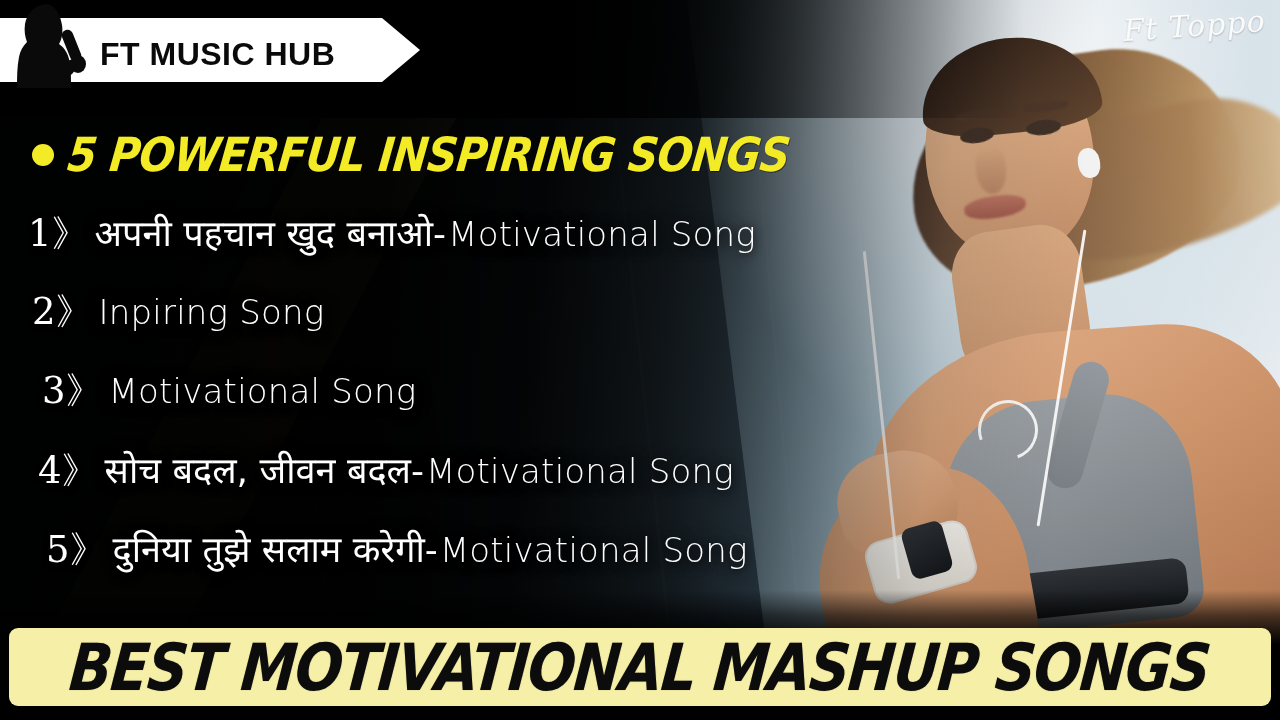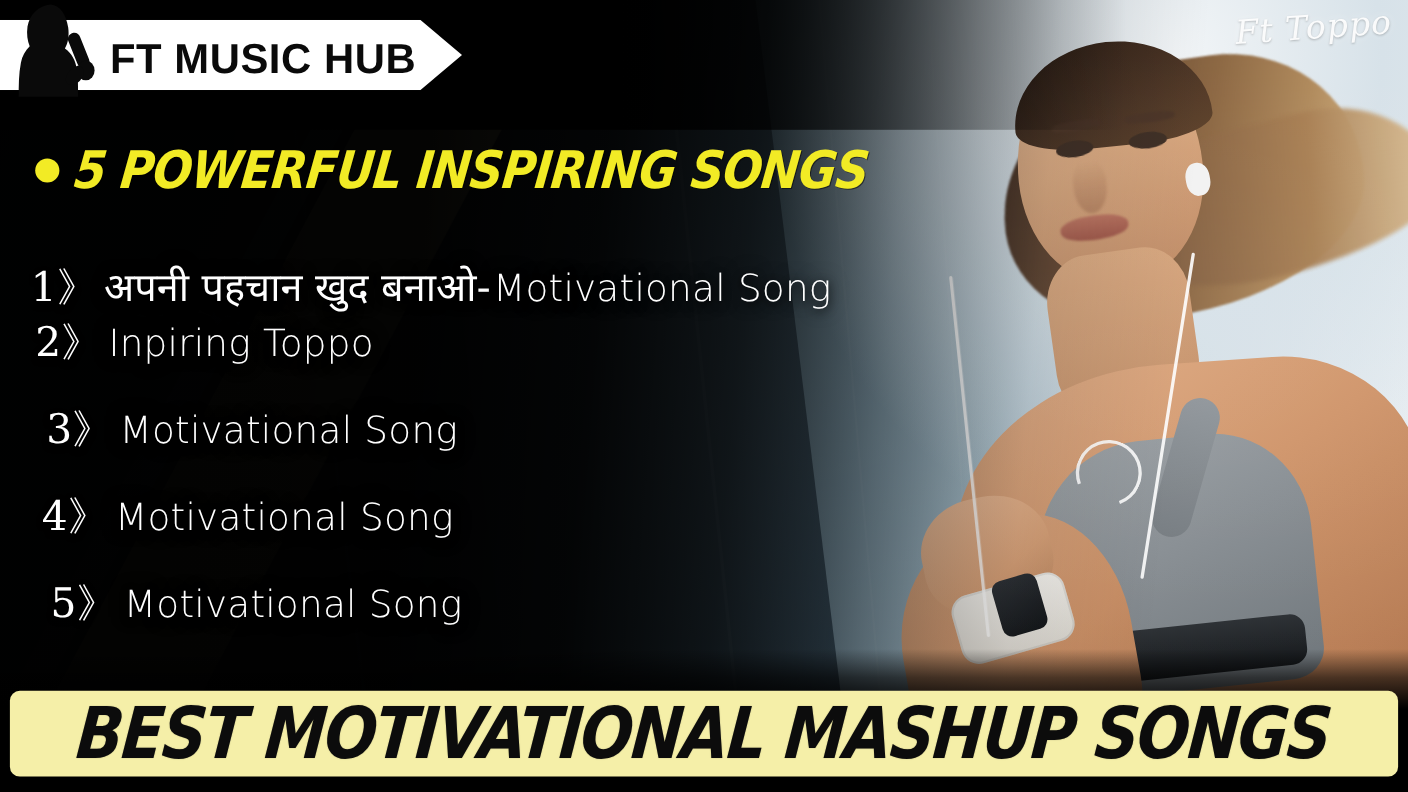--- a/index.html
+++ b/index.html
@@ -208,21 +208,21 @@
     position:absolute; left:0; top:0; width:420px; height:64px;
     background:#ffffff;
     clip-path:polygon(0 0, 382px 0, 420px 50%, 382px 100%, 0 100%);
   }
   .logo-sil{
     position:absolute; left:8px; top:-16px; width:96px; height:90px;
   }
   .logo-text{
     position:absolute; left:100px; top:0; height:72px;
     display:flex; align-items:center;
-    font-size:38px; font-weight:bold; letter-spacing:.5px;
+    font-size:32px; font-weight:bold; letter-spacing:.5px;
     color:#0a0a0a; font-family:"Liberation Sans", sans-serif;
   }
 
   
   .watermark{
     position:absolute; right:14px; top:8px;
     font-family:"DejaVu Serif", serif;
     font-style:italic; font-size:30px; color:rgba(255,255,255,.92);
     letter-spacing:1px;
     text-shadow:0 0 10px rgba(255,255,255,.45), 0 1px 2px rgba(0,0,0,.25);
@@ -262,21 +262,20 @@
     font-family:"DejaVu Serif", serif;
     font-size:37px; color:#ffffff; font-weight:500;
     margin-right:6px;
     text-shadow:0 2px 6px rgba(0,0,0,.85);
   }
   .song-hi{
     font-family:"DejaVu Sans", sans-serif;
     font-size:36px; color:#ffffff; font-weight:normal;
     text-shadow:0 2px 7px rgba(0,0,0,.9), 0 0 14px rgba(0,0,0,.6);
     margin-right:2px;
-    margin-top:28px;
   }
   .song-en{
     font-family:"DejaVu Sans", sans-serif;
     font-size:34px; color:#ffffff; font-weight:300;
     letter-spacing:.2px;
     text-shadow:0 2px 8px rgba(0,0,0,.95), 0 0 16px rgba(0,0,0,.75);
   }
   .song-row.r2{ padding-left:4px; }
   .song-row.r3{ padding-left:14px; }
   .song-row.r4{ padding-left:10px; }
@@ -369,32 +368,34 @@
   </div>
 
   <div class="song-list">
     <div class="song-row r1">
       <span class="song-num">1》</span>
       <span class="song-hi">अपनी पहचान खुद बनाओ-</span>
       <span class="song-en">Motivational Song</span>
     </div>
     <div class="song-row r2">
       <span class="song-num">2》</span>
-      <span class="song-en">Inpiring Toppo</span>
+      <span class="song-en">Inpiring Song</span>
     </div>
     <div class="song-row r3">
       <span class="song-num">3》</span>
       <span class="song-en">Motivational Song</span>
     </div>
     <div class="song-row r4">
       <span class="song-num">4》</span>
+      <span class="song-hi">सोच बदल, जीवन बदल-</span>
       <span class="song-en">Motivational Song</span>
     </div>
     <div class="song-row r5">
       <span class="song-num">5》</span>
+      <span class="song-hi">दुनिया तुझे सलाम करेगी-</span>
       <span class="song-en">Motivational Song</span>
     </div>
   </div>
 
   <div class="banner">
     <span class="banner-text">BEST MOTIVATIONAL MASHUP SONGS</span>
   </div>
 
 </div>
 

